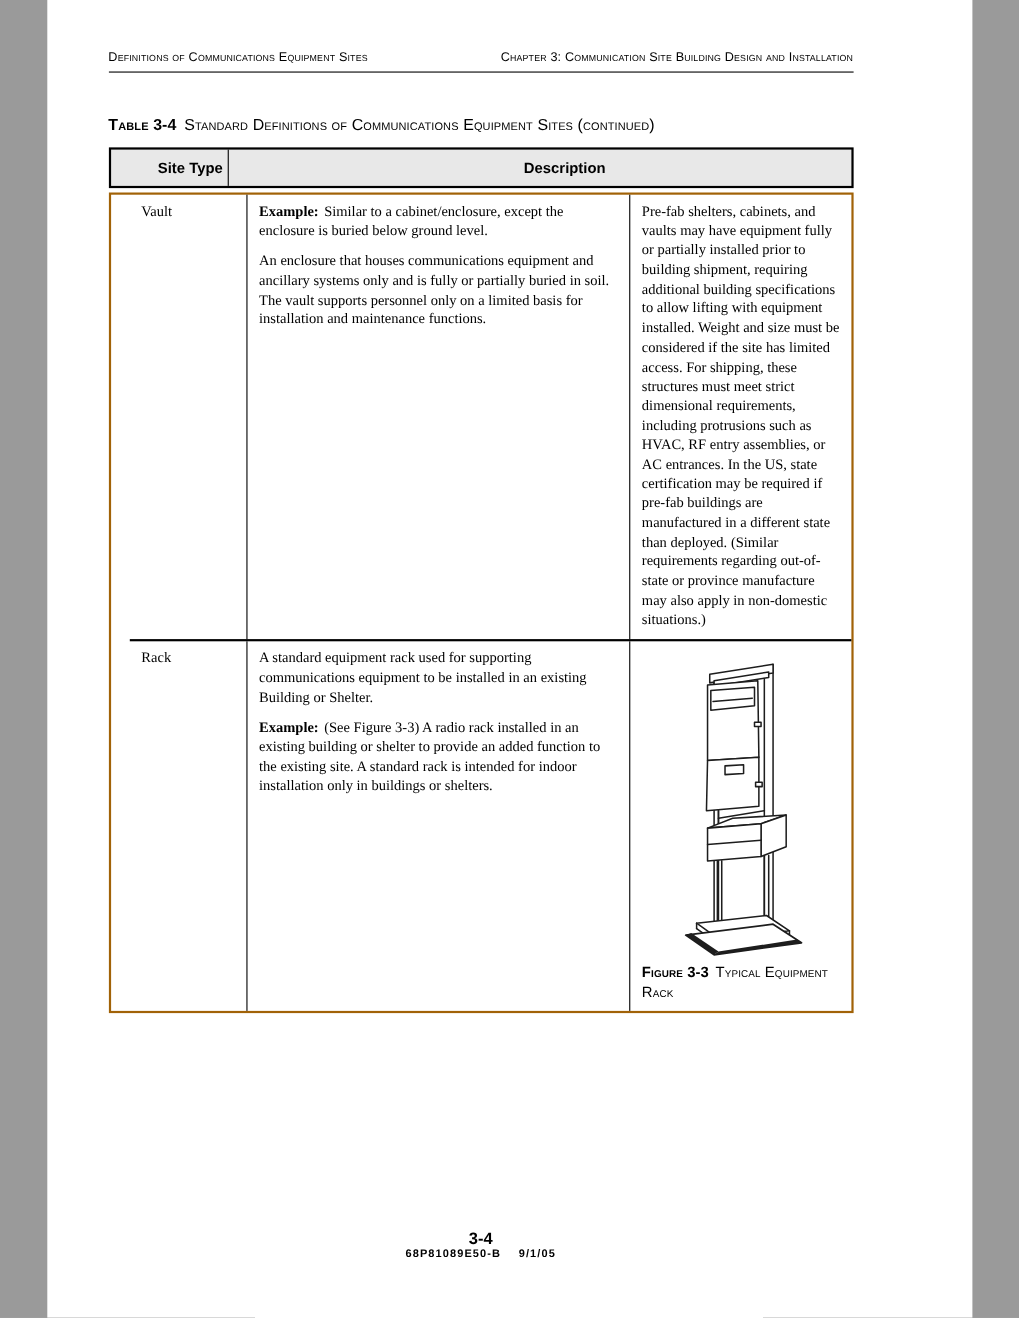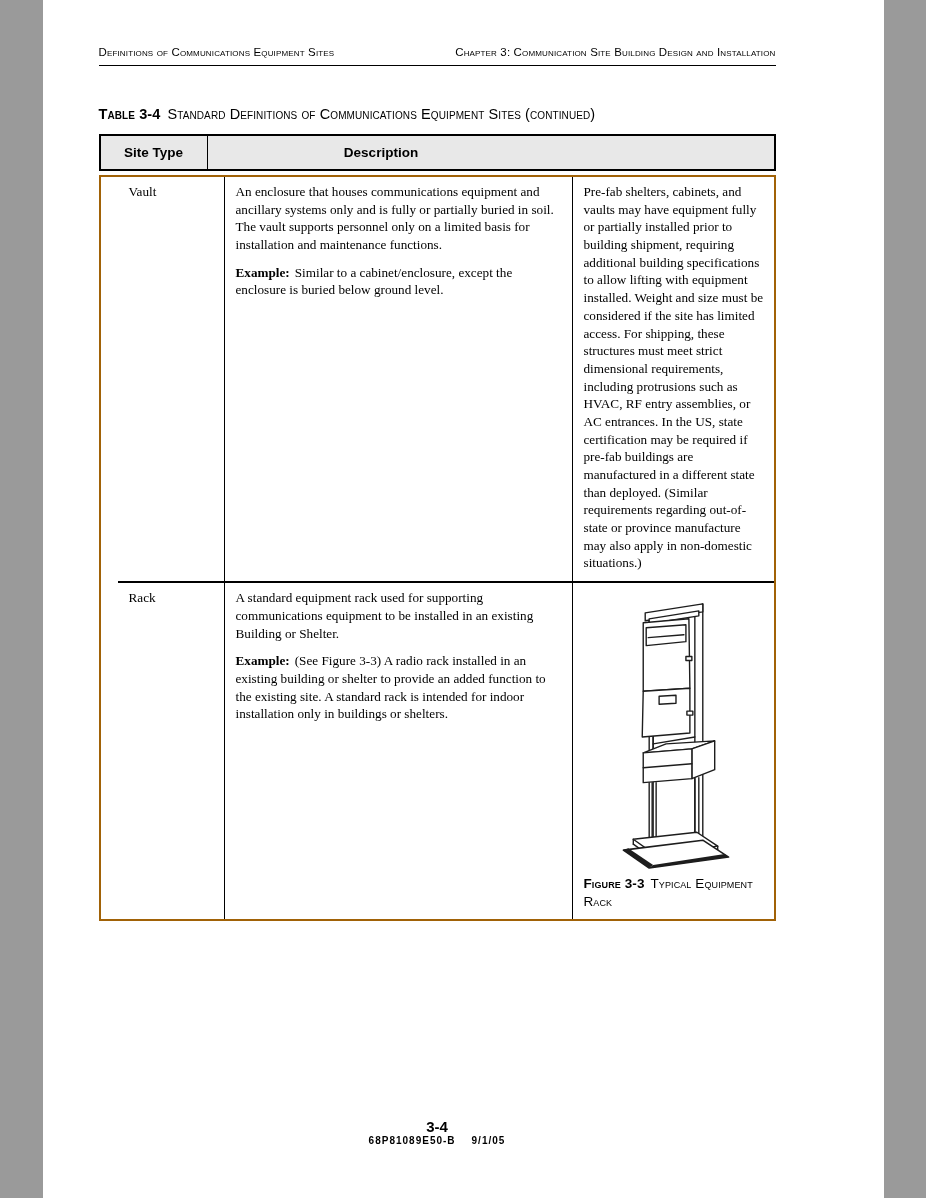--- a/index.html
+++ b/index.html
@@ -24,21 +24,21 @@
     font-variant:small-caps; font-size:14.5px; letter-spacing:.1px;
   }
   .b { font-weight:bold; }
   .table-title .lbl { margin-right:7px; }
   
   .tbl-head {
     margin-top:12px;
     display:grid; grid-template-columns:106px 348px 1fr;
     border:2px solid #000; background:#e8e8e8;
     font-family:"Liberation Sans", sans-serif;
-    font-weight:bold; font-size:13.5px; text-align:center;
+    font-weight:bold; font-size:13.5px; text-align:right;
   }
   .tbl-head .hc { padding:9px 4px; }
   .tbl-head .hc + .hc { border-left:1.5px solid #000; }
   .tbl-body { margin-top:4px; border:2px solid #a16207;padding-left:17px; }
   .row { display:grid; grid-template-columns:106px 348px 1fr; }
   .row + .row { border-top:2px solid #000; }
   .row .cell + .cell { border-left:1.5px solid #000; }
   .cell { padding:6px 10px 9px 11px; font-size:13.2px; line-height:1.34; }
   .row-vault { min-height:239px; }
   .row-rack  { min-height:318px; }
@@ -82,22 +82,22 @@
   <div class="tbl-head">
     <div class="hc">Site Type</div>
     <div class="hc">Description</div>
   </div>
 
   <div class="tbl-body">
 
     <div class="row row-vault">
       <div class="cell">Vault</div>
       <div class="cell">
+        <p><span class="b lbl">Example:</span><span>Similar to a cabinet/enclosure, except the enclosure is buried below ground level.</span></p>
         <p>An enclosure that houses communications equipment and ancillary systems only and is fully or partially buried in soil. The vault supports personnel only on a limited basis for installation and maintenance functions.</p>
-        <p><span class="b lbl">Example:</span><span>Similar to a cabinet/enclosure, except the enclosure is buried below ground level.</span></p>
       </div>
       <div class="cell">
         <p>Pre-fab shelters, cabinets, and vaults may have equipment fully or partially installed prior to building shipment, requiring additional building specifications to allow lifting with equipment installed. Weight and size must be considered if the site has limited access. For shipping, these structures must meet strict dimensional requirements, including protrusions such as HVAC, RF entry assemblies, or AC entrances. In the US, state certification may be required if pre-fab buildings are manufactured in a different state than deployed. (Similar requirements regarding out-of-state or province manufacture may also apply in non-domestic situations.)</p>
       </div>
     </div>
 
     <div class="row row-rack">
       <div class="cell">Rack</div>
       <div class="cell">
         <p>A standard equipment rack used for supporting communications equipment to be installed in an existing Building or Shelter.</p>

